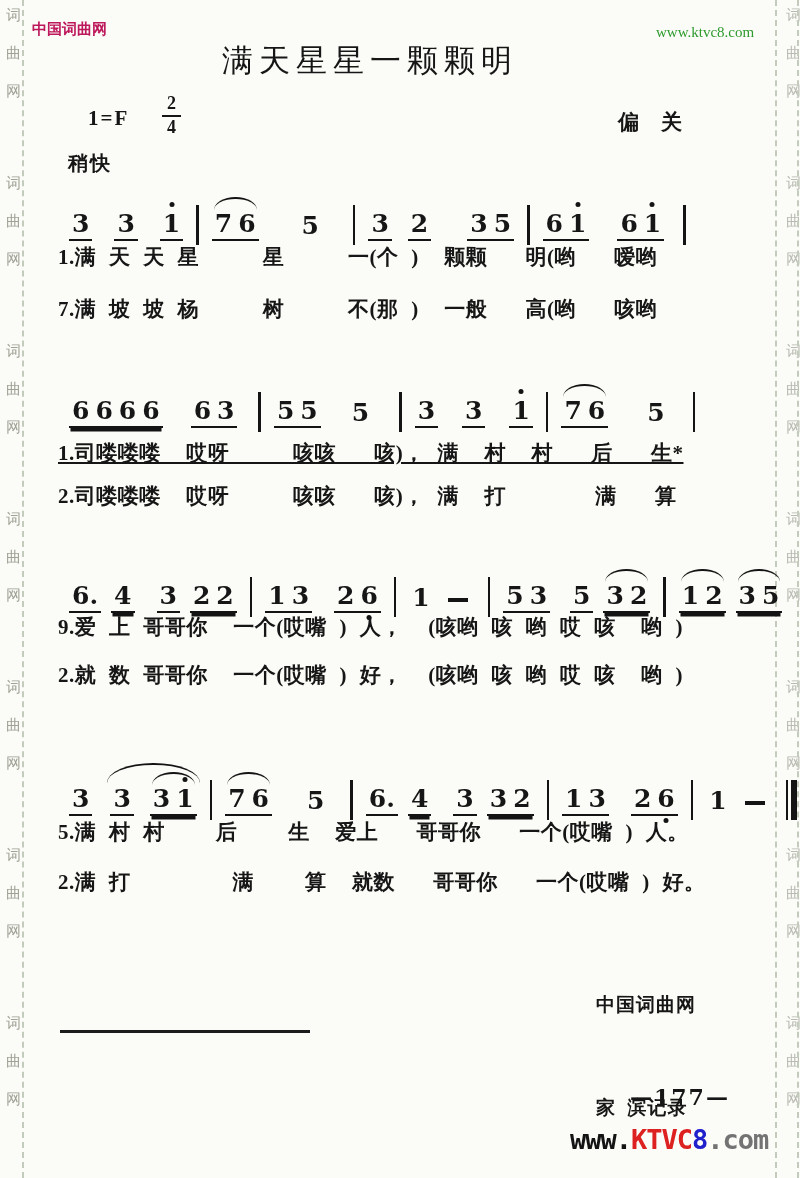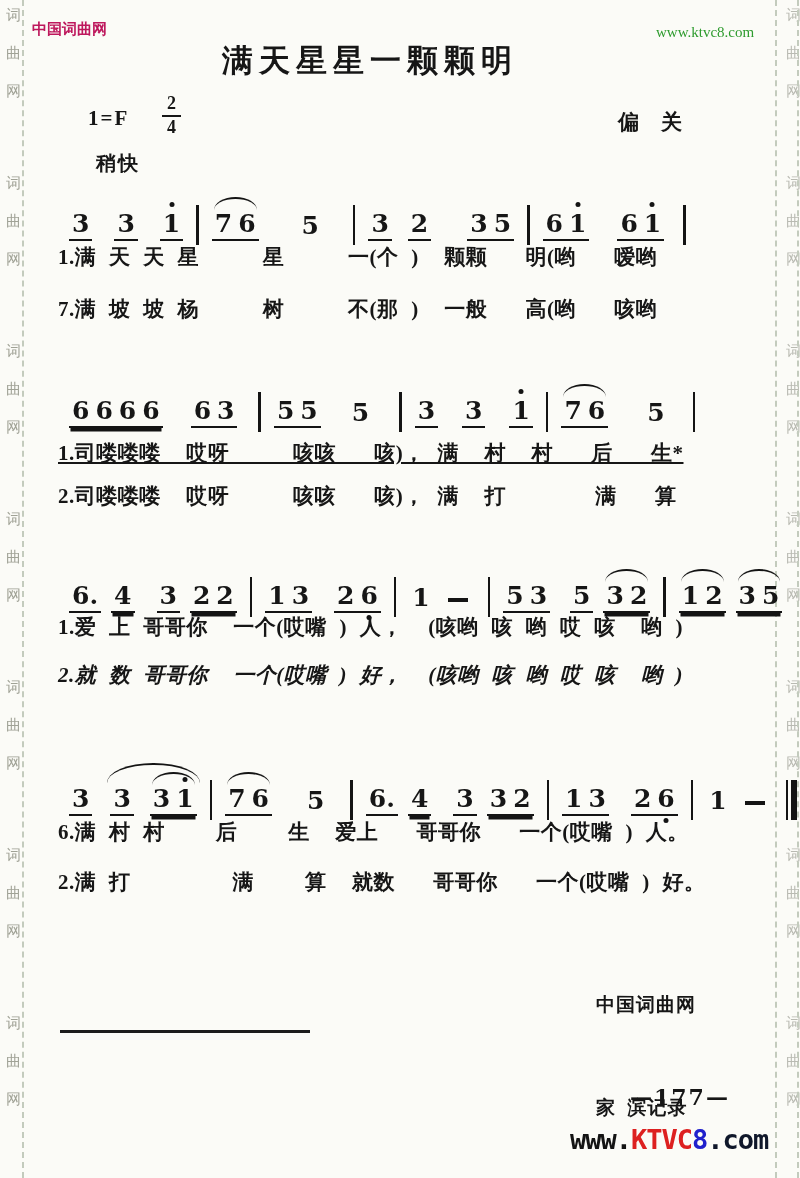--- a/index.html
+++ b/index.html
@@ -8,28 +8,28 @@
   
   .dashline{position:absolute;top:0;bottom:0;width:0;border-left:2px dashed #c3cbbd;}
   .railch{position:absolute;font-size:15px;line-height:1;font-family:"Liberation Serif",serif;}
   .rail-left .railch{color:#a0a296;left:6px;}
   .rail-right .railch{color:#b9bab2;left:786px;}
   
   .site-name{position:absolute;left:32px;top:20px;font-size:15px;font-weight:bold;}
   .site-url{position:absolute;left:656px;top:24px;font-size:15px;}
   
   .title{position:absolute;left:0;right:60px;top:40px;text-align:center;
-         font-size:31px;font-weight:bold;letter-spacing:6px;}
+         font-size:31px;font-weight:normal;letter-spacing:6px;}
   .key{position:absolute;left:88px;top:106px;font-size:21px;font-weight:bold;letter-spacing:2px;}
   .frac{position:absolute;left:162px;top:94px;display:flex;flex-direction:column;align-items:center;
         font-size:18px;font-weight:bold;line-height:1.1;}
   .frac .tnum{border-bottom:2.5px solid #161616;padding:0 5px 1px;}
   .frac .bnum{padding-top:1px;}
   .region{position:absolute;left:618px;top:108px;font-size:21px;font-weight:bold;letter-spacing:22px;}
-  .tempo{position:absolute;left:96px;top:150px;font-size:20px;font-weight:bold;letter-spacing:2px;}
+  .tempo{position:absolute;left:68px;top:150px;font-size:20px;font-weight:bold;letter-spacing:2px;}
   
   #score{position:absolute;left:58px;top:0;width:692px;}
   .notes-row{position:absolute;left:6px;display:flex;align-items:flex-end;padding-top:24px;white-space:nowrap;}
   .grp{display:inline-flex;align-items:flex-end;position:relative;margin:0 5px;padding-bottom:3px;}
   .grp.u1{border-bottom:2.5px solid #141414;}
   .grp.u2{border-bottom:2.5px solid #141414;box-shadow:0 5px 0 -1.5px #141414;}
   .note{font-family:"DejaVu Serif",serif;font-weight:bold;font-size:25px;line-height:1;
         padding:0 3px;position:relative;display:inline-block;}
   .note.da::before{content:"";position:absolute;top:-9px;left:50%;transform:translateX(-50%);
         width:5px;height:5px;border-radius:50%;background:#141414;}
@@ -277,22 +277,22 @@
           <span class="note">1</span>
           <span class="note">2</span>
         </span>
         <span class="grp u2">
           <span class="slur"></span>
           <span class="note">3</span>
           <span class="note">5</span>
         </span>
         <span class="gap" style="width: 8px;"></span>
       </div>
-      <div class="lyric-row" style="top: 613px;">1.爱 上 哥哥你  一个(哎嘴 ) 人，  (咳哟 咳 哟 哎 咳  哟 )</div>
-      <div class="lyric-row" style="top: 661px; font-style: italic;">2.就 数 哥哥你  一个(哎嘴 ) 好，  (咳哟 咳 哟 哎 咳  哟 )</div>
+      <div class="lyric-row" style="top: 613px;">9.爱 上 哥哥你  一个(哎嘴 ) 人，  (咳哟 咳 哟 哎 咳  哟 )</div>
+      <div class="lyric-row" style="top: 661px;">2.就 数 哥哥你  一个(哎嘴 ) 好，  (咳哟 咳 哟 哎 咳  哟 )</div>
       <div class="notes-row" style="top: 756px;">
         <span class="grp u1">
           <span class="note">3</span>
         </span>
         <span class="gap" style="width: 8px;"></span>
         <span class="sub">
           <span class="bigslur"></span>
           <span class="grp u1">
             <span class="note">3</span>
           </span>
@@ -342,28 +342,28 @@
         <div class="bar"></div>
         <span class="grp">
           <span class="note">1</span>
         </span>
         <div class="dash"></div>
         <div class="endbar">
           <div class="thin"></div>
           <div class="thick"></div>
         </div>
       </div>
-      <div class="lyric-row" style="top: 818px;">6.满 村 村    后    生  爱上   哥哥你   一个(哎嘴 ) 人。</div>
+      <div class="lyric-row" style="top: 818px;">5.满 村 村    后    生  爱上   哥哥你   一个(哎嘴 ) 人。</div>
       <div class="lyric-row" style="top: 868px;">2.满 打        满    算  就数   哥哥你   一个(哎嘴 ) 好。</div>
     </div>
 
   <div class="credits">
     <div>中国词曲网</div>
     <div>家  滨记录</div>
   </div>
 
   <div class="fnline"></div>
 
   <div class="pagenum">—177—</div>
   <a class="logo">
-    <span style="color: rgb(20, 20, 20);">www.</span><span style="color: rgb(221, 32, 32);">KTVC</span><span style="color: rgb(32, 32, 204);">8</span><span style="color: #0f172a;">.com</span>
+    <span style="color: rgb(20, 20, 20);">www.</span><span style="color: rgb(221, 32, 32);">KTVC</span><span style="color: rgb(32, 32, 204);">8</span><span style="color: #737373;">.com</span>
   </a>
 </div>
 
 </body></html>

